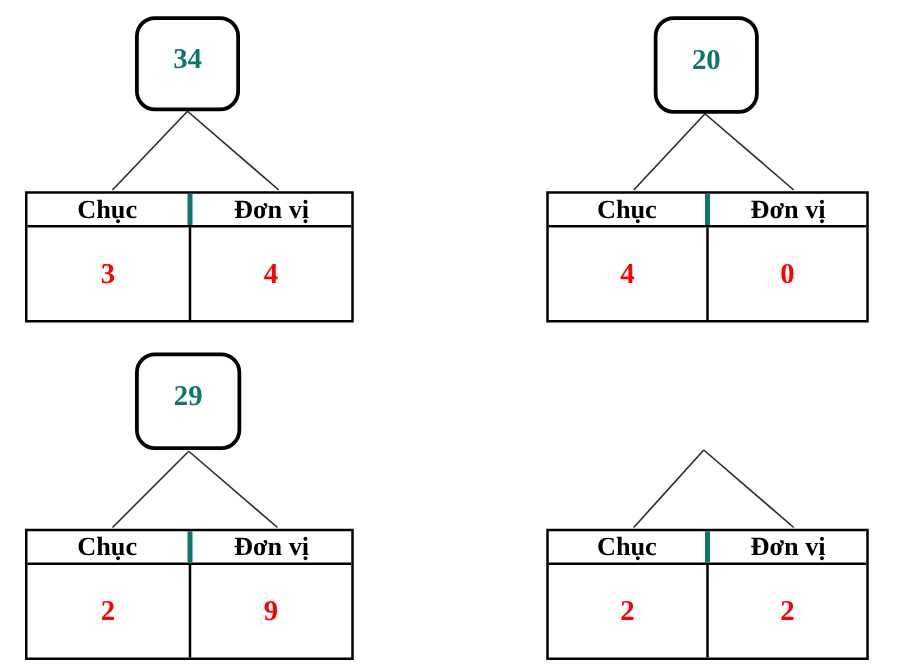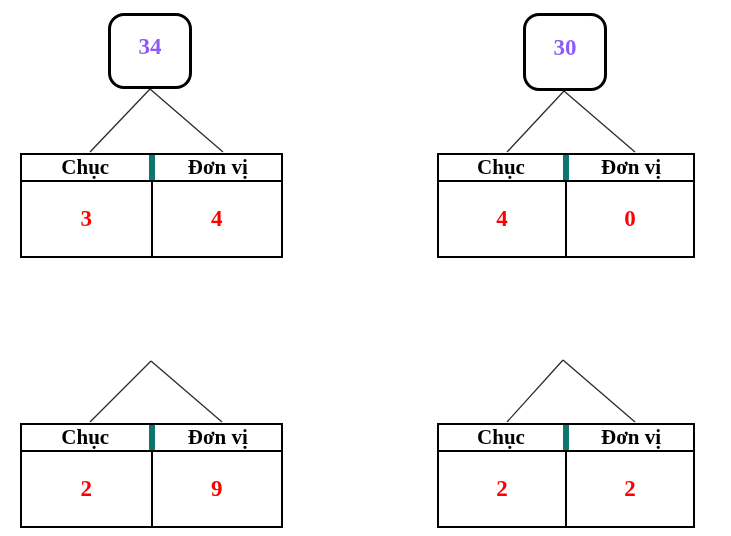--- a/index.html
+++ b/index.html
@@ -27,21 +27,21 @@
     position: absolute;
     border: 3px solid #000000;
     border-radius: 16px;
     background: #ffffff;
     display: flex;
     align-items: center;
     justify-content: center;
     box-sizing: border-box;
     font-weight: bold;
     font-size: 23px;
-    color: #8b5cf6;
+    color: #0f766e;
     padding-bottom: 8px;
   }
   .ptable {
     position: absolute;
     border: 2px solid #000000;
     background: #ffffff;
     box-sizing: border-box;
   }
   .thead {
     display: flex;
@@ -51,21 +51,21 @@
   .th {
     flex: 1;
     display: flex;
     align-items: center;
     justify-content: center;
     font-weight: bold;
     font-size: 21px;
     color: #000000;
     line-height: 1;
   }
-  .th.first { border-right: 6px solid #0f766e; }
+  .th.first { border-right: 4px solid #0f766e; }
   .tbody {
     display: flex;
     height: 74px;
   }
   .td {
     flex: 1;
     display: flex;
     align-items: center;
     justify-content: center;
     font-weight: bold;
@@ -98,33 +98,36 @@
       <div class="th first">Chục</div>
       <div class="th">Đơn vị</div>
     </div>
     <div class="tbody">
       <div class="td first">3</div>
       <div class="td">4</div>
     </div>
   </div>
 
   <div class="numbox" style="left:523px; top:13px; width:84px; height:78px;">
-    <span>30</span>
+    <span>20</span>
   </div>
   <div class="ptable" style="left:437px; top:153px; width:258px;">
     <div class="thead">
       <div class="th first">Chục</div>
       <div class="th">Đơn vị</div>
     </div>
     <div class="tbody">
       <div class="td first">4</div>
       <div class="td">0</div>
     </div>
   </div>
 
+  <div class="numbox" style="left:108px; top:282px; width:85px; height:78px;">
+    <span>29</span>
+  </div>
   <div class="ptable" style="left:20px; top:423px; width:263px;">
     <div class="thead">
       <div class="th first">Chục</div>
       <div class="th">Đơn vị</div>
     </div>
     <div class="tbody">
       <div class="td first">2</div>
       <div class="td">9</div>
     </div>
   </div>

